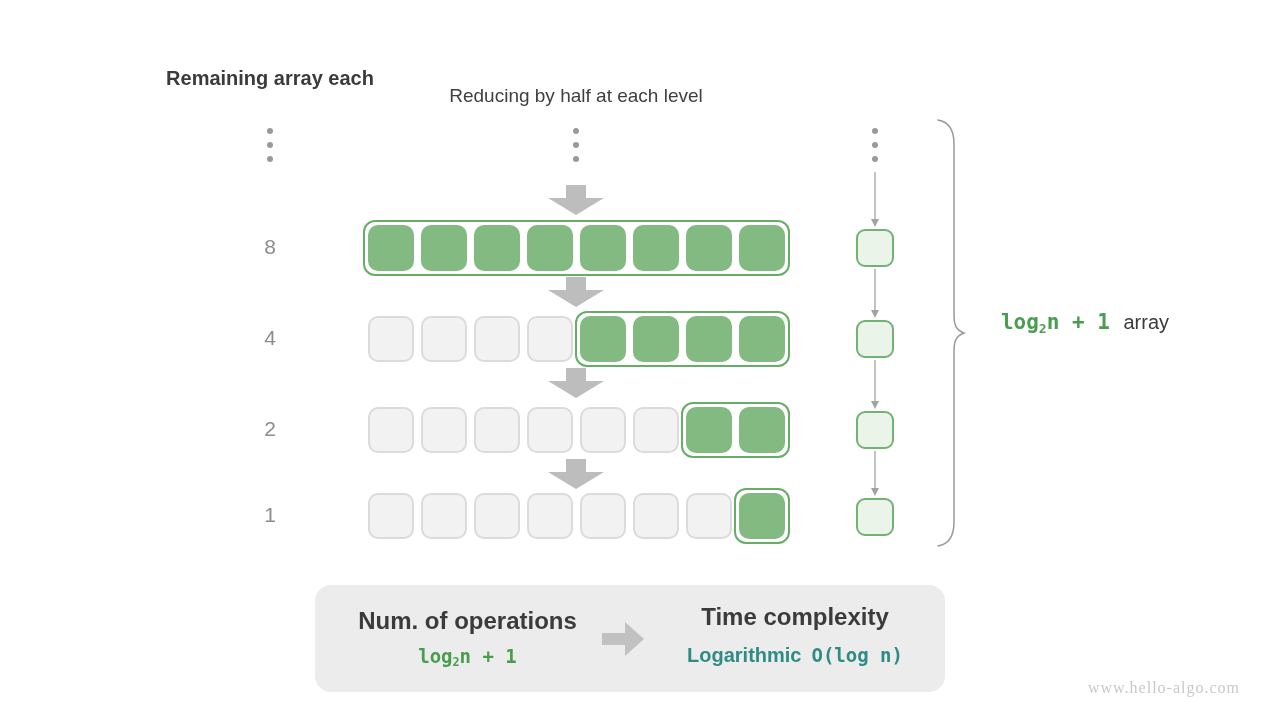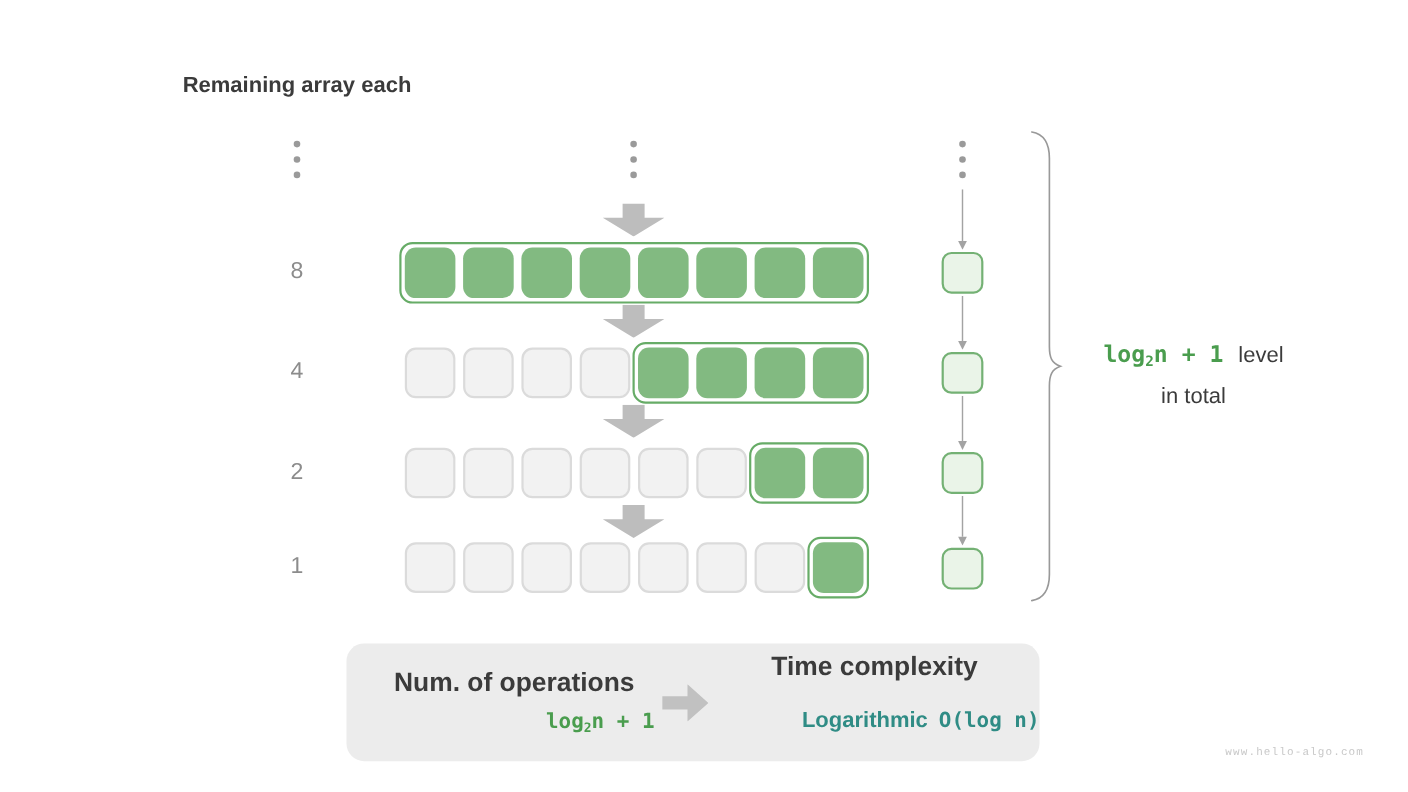--- a/index.html
+++ b/index.html
@@ -30,32 +30,33 @@
   .cell.off{background:var(--gray-box-fill);border:2px solid var(--gray-box-border);}
   .opbox{width:38px;height:38px;box-sizing:border-box;border:2px solid var(--pale-green-border);
          background:var(--pale-green-fill);border-radius:9px;}
   .block-arrow{color:var(--arrow-gray);line-height:0;}
   .thin-arrow{color:var(--thin-arrow-gray);line-height:0;}
   .brace{color:var(--brace-gray);line-height:0;}
   .brace-label{width:250px;text-align:center;font-size:20px;line-height:30px;color:var(--dark-text);}
   .brace-label .green-mono{font-size:21px;}
   .summary{left:315px;top:585px;width:630px;height:107px;background:var(--summary-bg);border-radius:16px;}
   .sum-title{font-weight:bold;font-size:24px;text-align:center;}
-  .sum-val{font-size:20px;text-align:right;}
+  .sum-val{font-size:20px;text-align:center;}
   .teal-bold{color:var(--teal-text);font-weight:bold;}
   .teal-mono{color:var(--teal-text);font-family:"DejaVu Sans Mono",monospace;font-weight:bold;margin-left:10px;}
-  .watermark{font-family:Liberation Mono, monospace;font-size:10px;color:var(--watermark-gray);letter-spacing:1px;}
+  .watermark{font-family:Liberation Serif, serif;font-size:16px;color:var(--watermark-gray);letter-spacing:1px;}
 </style>
 </head>
 <body>
 
 <div id="canvas">
 
   <div class="abs hdr" style="left:120px;top:64px;width:300px;">Remaining array each</div>
 
+  <div class="abs subhdr" style="left:426px;top:83px;width:300px;">Reducing by half at each level</div>
 
 
   <div class="abs dots" style="left:267px;top:128px;">
     <span class="dot"></span>
     <span class="dot"></span>
     <span class="dot"></span>
   </div>
   <div class="abs dots" style="left:573px;top:128px;">
     <span class="dot"></span>
     <span class="dot"></span>
@@ -148,38 +149,37 @@
 
   <div class="abs brace" style="left:934px;top:118px;">
     <svg width="34" height="430" viewBox="0 0 34 430">
       <path d="M 4 2 C 16 4 20 13 20 26 L 20 197 C 20 207 22 212 30 215 C 22 218 20 223 20 233 L 20 404 C 20 417 16 426 4 428" fill="none" stroke="currentColor" stroke-width="1.5" stroke-linecap="round"></path>
     </svg>
   </div>
 
   <div class="abs brace-label" style="left:960px;top:307px;">
     <div>
       <span class="green-mono"><span>log</span><sub>2</sub><span>n + 1</span></span>
-      <span style="margin-left:8px;">level</span>
+      <span style="margin-left:8px;">array</span>
     </div>
-    <div>in total</div>
   </div>
 
   <div class="abs summary">
     <div class="abs sum-title" style="left:25px;top:22px;width:255px;">Num. of operations</div>
     <div class="abs sum-val" style="left:25px;top:60px;width:255px;">
       <span class="green-mono" style="font-size:19px;"><span>log</span><sub>2</sub><span>n + 1</span></span>
     </div>
 
     <div class="abs block-arrow" style="left:287px;top:37px;color:#c1c1c1;">
       <svg width="42" height="34" viewBox="0 0 42 34">
         <polygon points="0,11 23,11 23,0 42,17 23,34 23,23 0,23" fill="currentColor"></polygon>
       </svg>
     </div>
 
-    <div class="abs sum-title" style="left:355px;top:8px;width:250px;text-align:center;">Time complexity</div>
+    <div class="abs sum-title" style="left:355px;top:18px;width:250px;text-align:center;">Time complexity</div>
     <div class="abs sum-val" style="left:330px;top:59px;width:300px;">
       <span class="teal-bold">Logarithmic</span><span class="teal-mono" style="font-size:19px;margin-top:12px;">O(log n)</span>
     </div>
   </div>
 
   <div class="abs watermark" style="right:40px;top:679px;">www.hello-algo.com</div>
 
 </div>
 
 </body></html>

